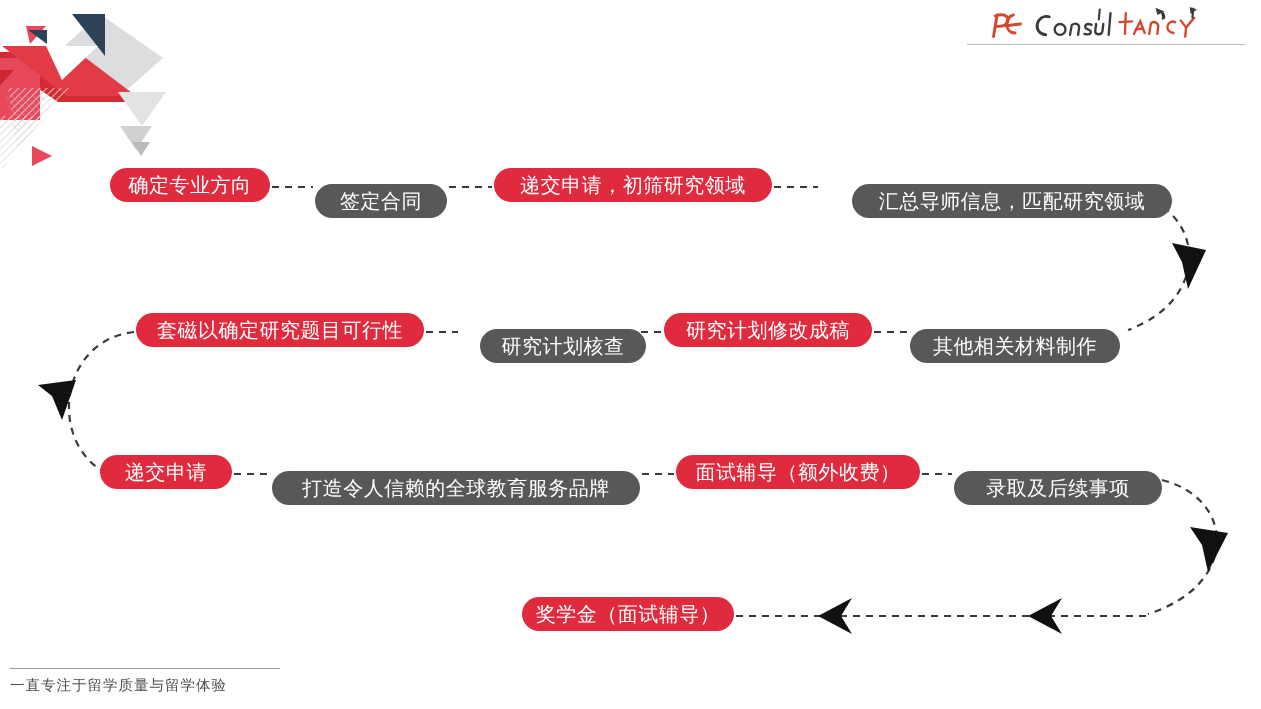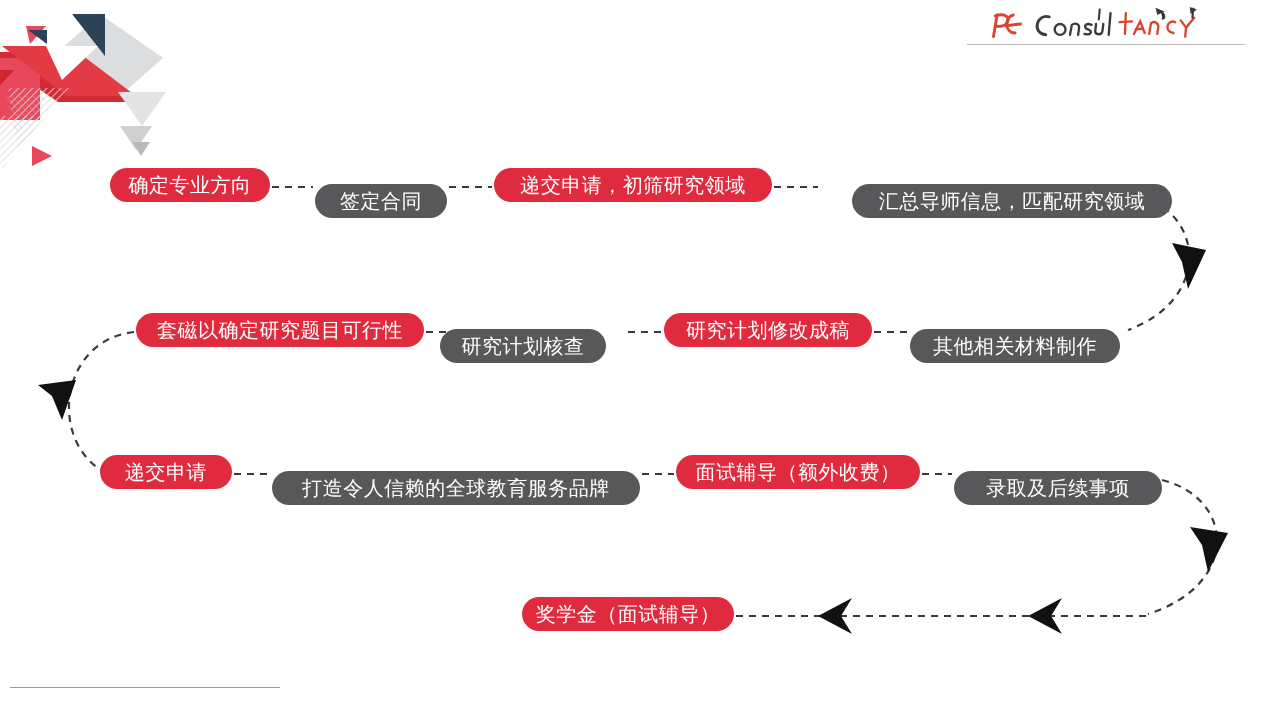--- a/index.html
+++ b/index.html
@@ -230,27 +230,28 @@
       <path d="M1062 598 L1028 616 L1062 634 L1051 616 Z"></path>
     </g>
   </svg>
 
   <div id="pill-layer">
       <div class="pill red" style="left: 110px; top: 168px; width: 160px;">确定专业方向</div>
       <div class="pill gray" style="left: 315px; top: 168px; width: 132px;">签定合同</div>
       <div class="pill red" style="left: 494px; top: 168px; width: 278px;">递交申请，初筛研究领域</div>
       <div class="pill gray" style="left: 852px; top: 168px; width: 320px;">汇总导师信息，匹配研究领域</div>
       <div class="pill red" style="left: 136px; top: 313px; width: 288px;">套磁以确定研究题目可行性</div>
-      <div class="pill gray" style="left: 440px; top: 313px; width: 166px;">研究计划核查</div>
+      <div class="pill gray" style="left: 480px; top: 313px; width: 166px;">研究计划核查</div>
       <div class="pill red" style="left: 664px; top: 313px; width: 208px;">研究计划修改成稿</div>
       <div class="pill gray" style="left: 910px; top: 313px; width: 210px;">其他相关材料制作</div>
       <div class="pill red" style="left: 100px; top: 455px; width: 132px;">递交申请</div>
       <div class="pill gray" style="left: 272px; top: 455px; width: 368px;">打造令人信赖的全球教育服务品牌</div>
       <div class="pill red" style="left: 676px; top: 455px; width: 244px;">面试辅导（额外收费）</div>
       <div class="pill gray" style="left: 954px; top: 455px; width: 208px;">录取及后续事项</div>
       <div class="pill red" style="left: 522px; top: 597px; width: 212px;">奖学金（面试辅导）</div>
     </div>
 
   <div id="footer">
     <div id="footer-rule"></div>
+    <div id="footer-text">一直专注于留学质量与留学体验</div>
   </div>
 
 </div>
 
 </body></html>

